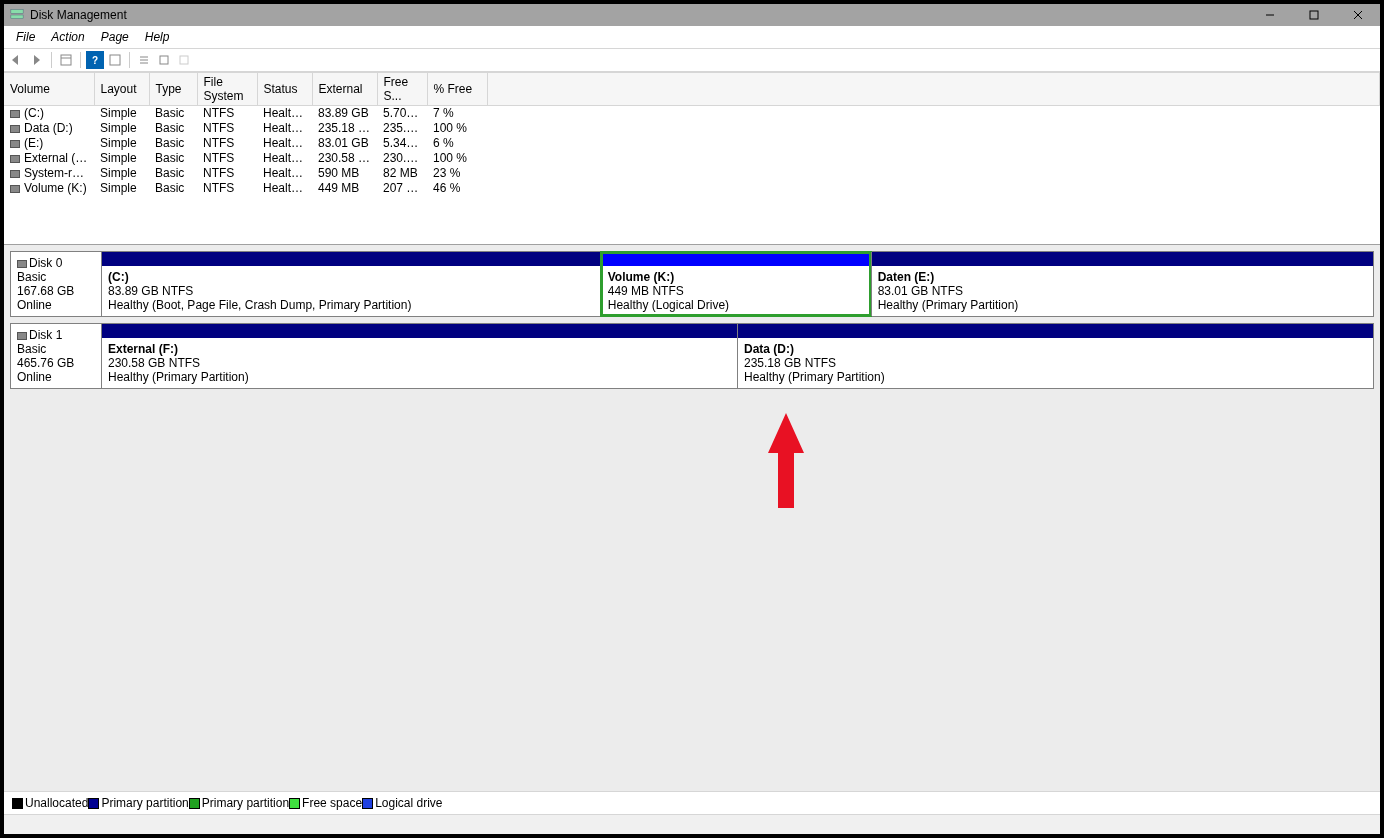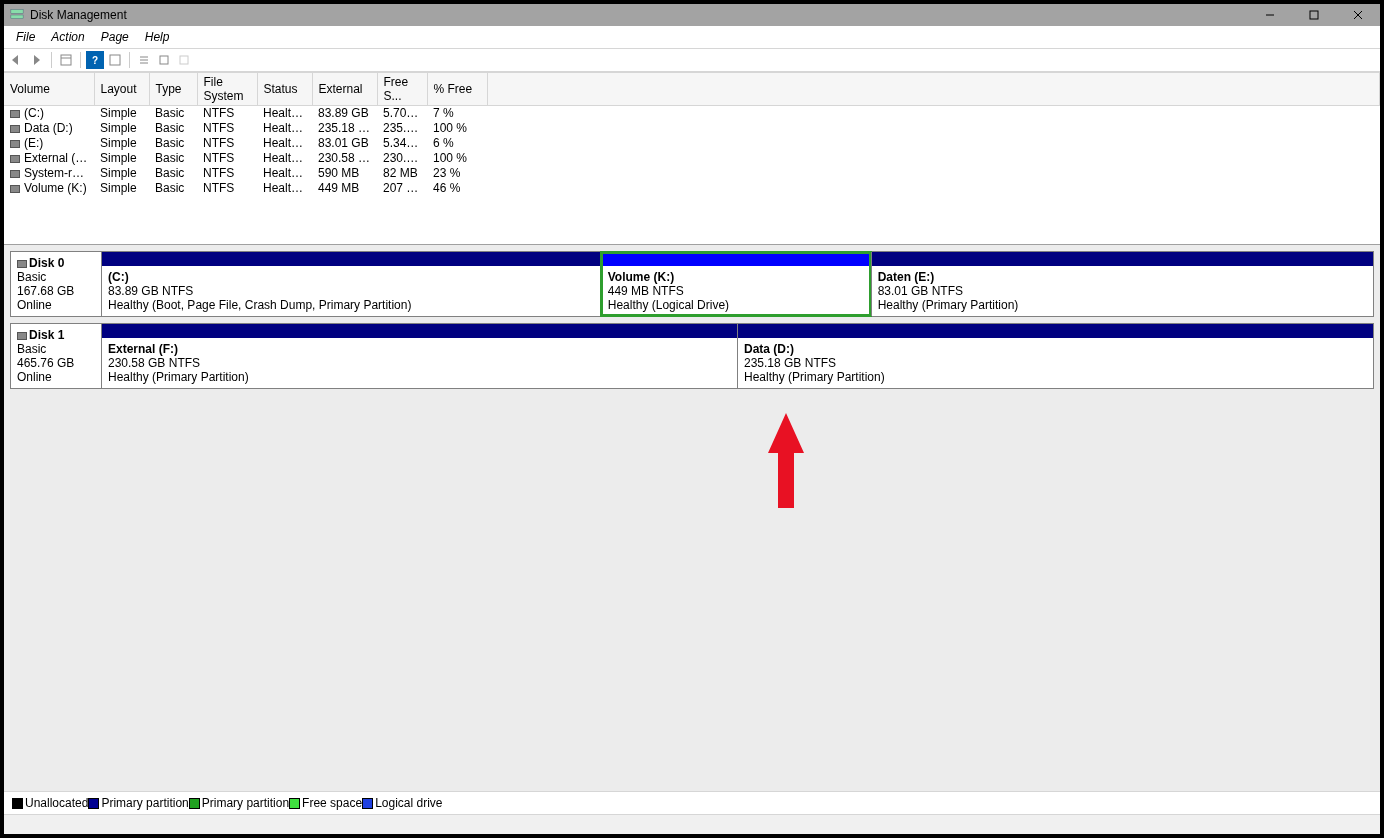--- a/index.html
+++ b/index.html
@@ -137,21 +137,21 @@
   font-size: 12px;
 }
 .disk-label .dicon {
   display: inline-block;
   width: 10px; height: 8px;
   background: #888;
   border: 1px solid #555;
   margin-right: 2px;
   vertical-align: middle;
 }
-.disk-label b { font-weight: bold; }
+.disk-label b { font-weight: normal; }
 .disk-parts {
   flex: 1;
   display: flex;
   border: 1px solid #808080;
   border-left: none;
   background: #fff;
 }
 .part {
   border-left: 1px solid #808080;
   position: relative;

